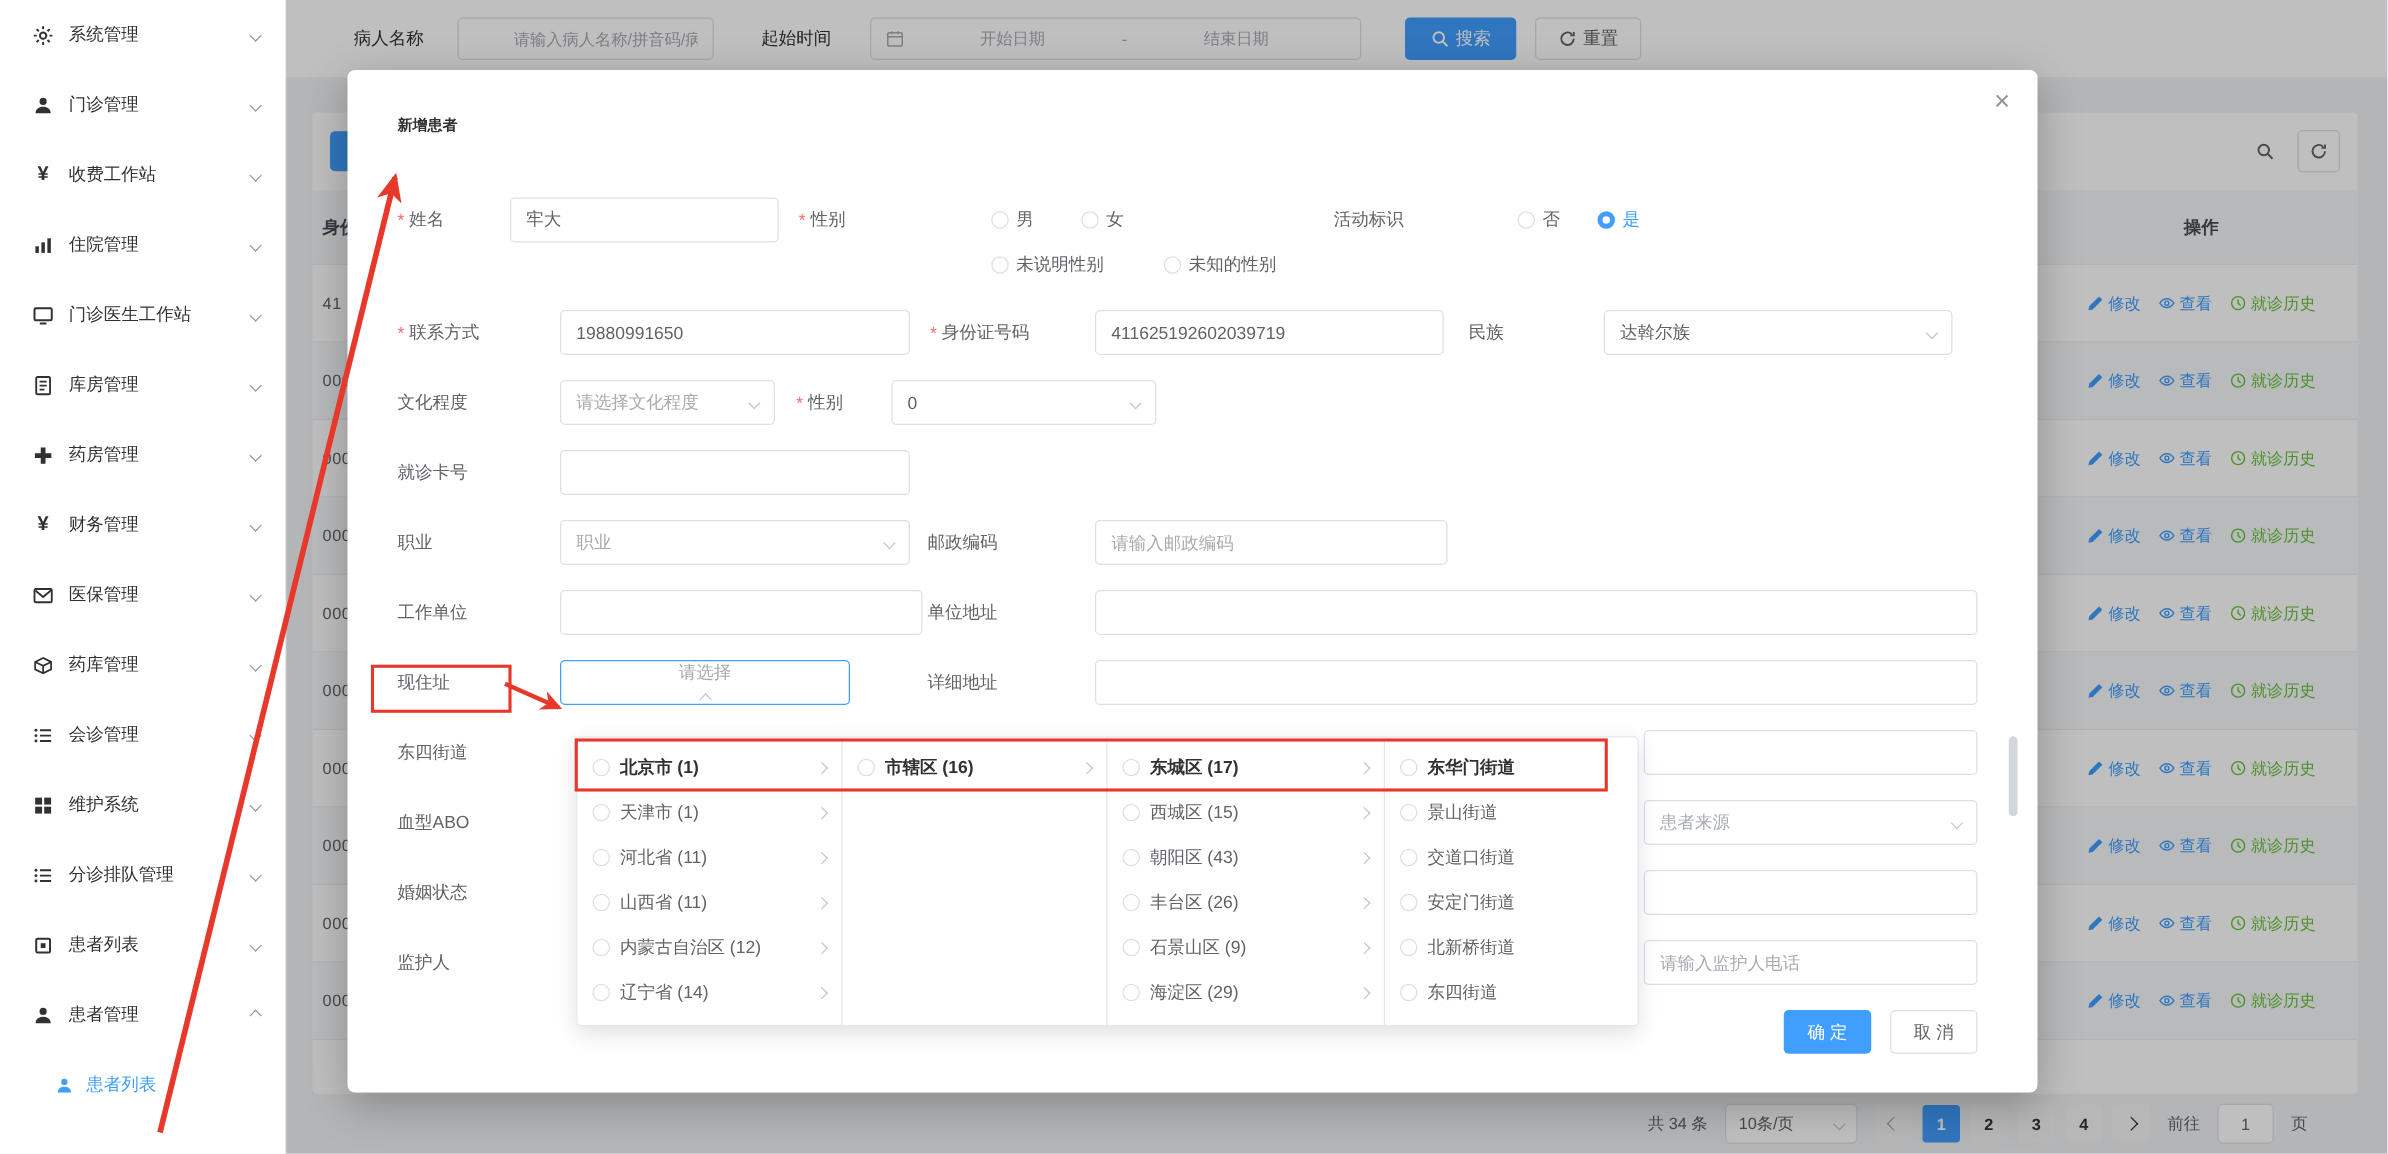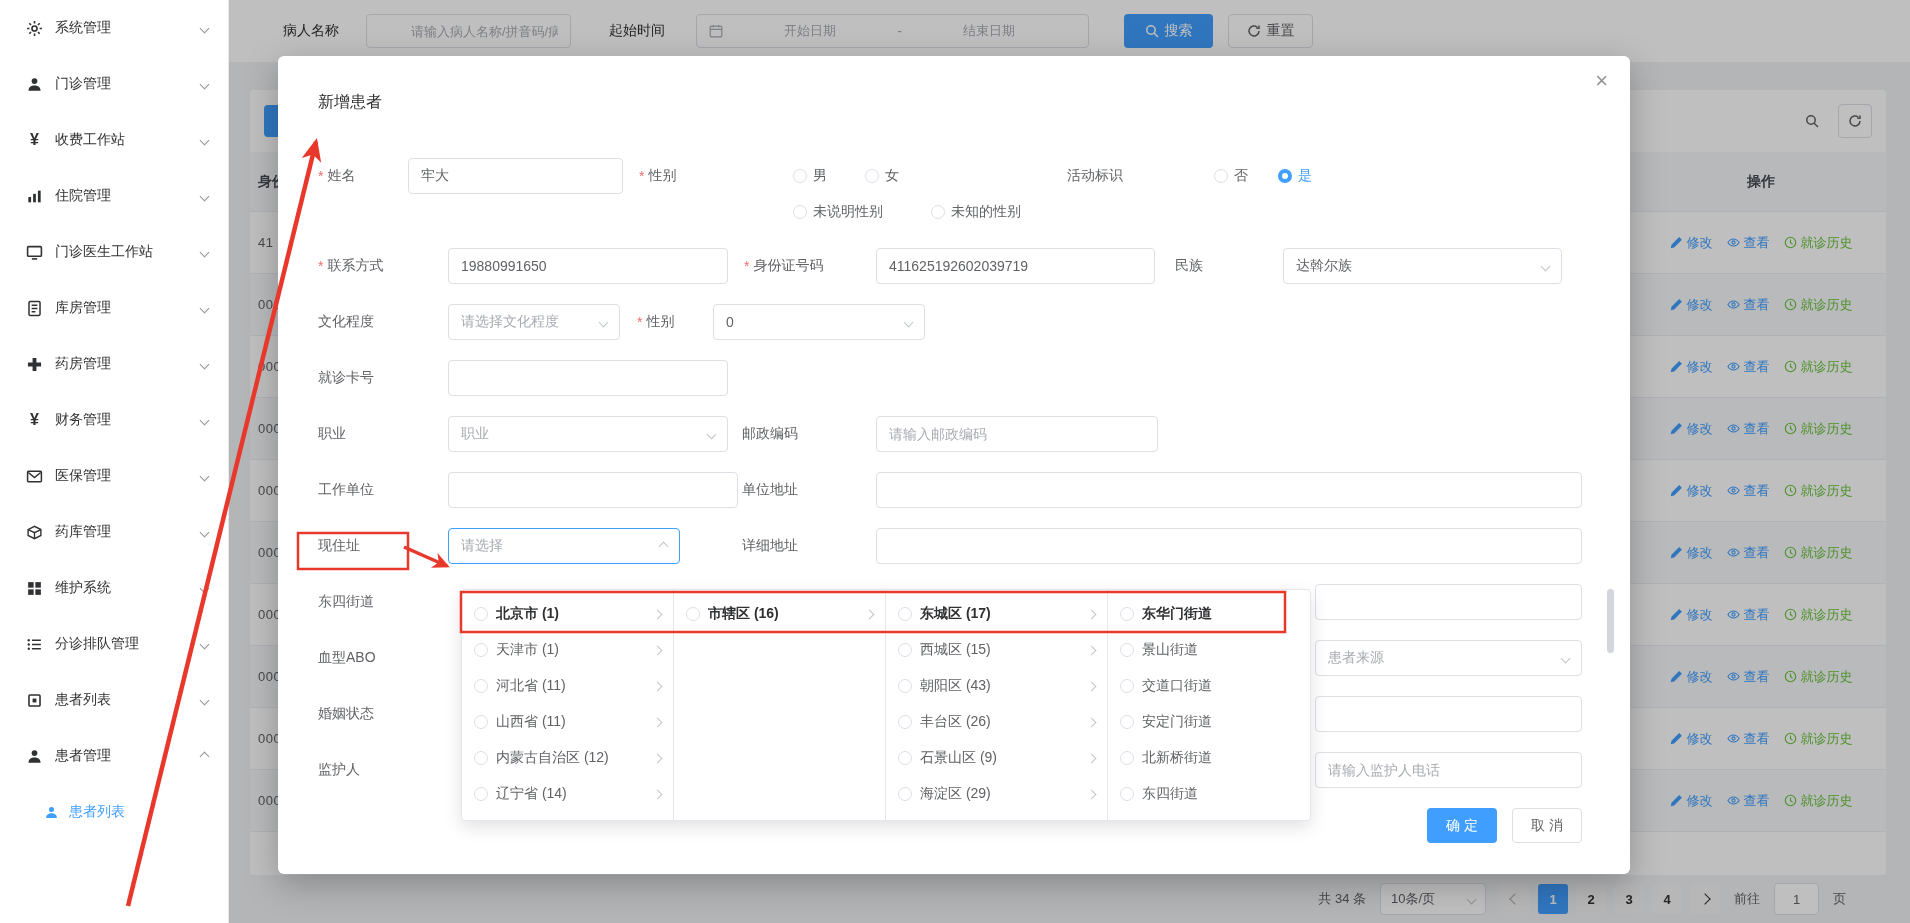--- a/index.html
+++ b/index.html
@@ -55,21 +55,21 @@
   .pg-sq.dim { color:#a8abb2; }
   .chev-d { width:7px; height:7px; border-right:1.4px solid #c0c4cc; border-bottom:1.4px solid #c0c4cc; transform:rotate(45deg); }
   .chev-u { width:7px; height:7px; border-right:1.4px solid #c0c4cc; border-bottom:1.4px solid #c0c4cc; transform:rotate(-135deg); }
   .chev-l { width:8px; height:8px; border-right:1.6px solid #a8abb2; border-bottom:1.6px solid #a8abb2; transform:rotate(135deg); }
   .chev-rr { width:8px; height:8px; border-right:1.6px solid #303133; border-bottom:1.6px solid #303133; transform:rotate(-45deg); }
   .goto-input { width:45px; height:32px; border:1px solid #dcdfe6; border-radius:4px; text-align:center; font-size:13px; color:#606266; outline:none; font-family:inherit; }
 
   
   .overlay { position:absolute; left:229px; top:0; right:0; bottom:0; background:rgba(0,0,0,0.25); z-index:10; }
   .modal { position:absolute; left:278px; top:56px; width:1352px; height:818px; background:#fff; border-radius:6px; box-shadow:0 10px 34px rgba(0,0,0,.25); z-index:20; }
-  .m-title { position:absolute; left:40px; top:36px; font-size:16px; font-weight:400; color:#303133; }
+  .m-title { position:absolute; left:40px; top:36px; font-size:12px; font-weight:700; color:#303133; }
   .m-close { position:absolute; right:22px; top:14px; font-size:22px; color:#909399; cursor:pointer; line-height:1; }
   .m-body { position:absolute; left:0; right:0; top:58px; bottom:0; padding:44px 48px 0 40px; }
   .f-row { display:flex; align-items:center; margin-bottom:20px; height:36px; }
   .f-row.tall { height:72px; align-items:flex-start; margin-bottom:18px; }
   .f-row.tall > * { height:36px; }
   .lbl { color:#606266; flex:none; display:flex; align-items:center; height:36px; }
   .lbl.req::before { content:"*"; color:#f56c6c; margin-right:4px; }
   .m-inp { height:36px; border:1px solid #dcdfe6; border-radius:4px; padding:0 12px; font-size:14px; color:#606266; outline:none; background:#fff; flex:none; font-family:inherit; }
   .m-inp::placeholder { color:#a8abb2; }
   .sel { height:36px; border:1px solid #dcdfe6; border-radius:4px; padding:0 12px; display:flex; align-items:center; justify-content:space-between; gap:8px; background:#fff; flex:none; cursor:pointer; }
@@ -174,20 +174,34 @@
         </svg>
       <span>医保管理</span>
       <span class="schev"></span>
     </div>
     <div class="side-item">
       <svg class="si" viewBox="0 0 16 16" fill="none" stroke="currentColor" stroke-width="1.3">
           <path d="M2 5.2L8 2.2l6 3v5.6l-6 3-6-3z"></path>
           <path d="M2 5.2l6 3 6-3M8 8.2v5.6"></path>
         </svg>
       <span>药库管理</span>
+      <span class="schev"></span>
+    </div>
+    <div class="side-item">
+      <svg class="si" viewBox="0 0 16 16">
+          <g stroke="currentColor" stroke-width="1.5">
+            <path d="M5.6 4h8.4M5.6 8h8.4M5.6 12h8.4"></path>
+          </g>
+          <g fill="currentColor">
+            <circle cx="2.6" cy="4" r="1.1"></circle>
+            <circle cx="2.6" cy="8" r="1.1"></circle>
+            <circle cx="2.6" cy="12" r="1.1"></circle>
+          </g>
+        </svg>
+      <span>会诊管理</span>
       <span class="schev"></span>
     </div>
     <div class="side-item">
       <svg class="si" viewBox="0 0 16 16" fill="currentColor">
           <rect x="2" y="2" width="5.2" height="5.2"></rect>
           <rect x="8.8" y="2" width="5.2" height="5.2"></rect>
           <rect x="2" y="8.8" width="5.2" height="5.2"></rect>
           <rect x="8.8" y="8.8" width="5.2" height="5.2"></rect>
         </svg>
       <span>维护系统</span>
@@ -659,21 +673,21 @@
 
       <div class="f-row">
         <div class="lbl" style="width:130px;">工作单位</div>
         <input class="m-inp" style="width: 290px;">
         <div class="lbl" style="width:134px; margin-left:4px;">单位地址</div>
         <input class="m-inp" style="width: 706px;">
       </div>
 
       <div class="f-row">
         <div class="lbl" style="width:130px;">现住址</div>
-        <div class="sel focused" style="width:232px;">
+        <div class="sel focused" style="width:232px;flex-direction:column;">
           <span class="ph">请选择</span>
           <span class="chev-u"></span>
         </div>
         <div class="lbl" style="width:134px; margin-left:62px;">详细地址</div>
         <input class="m-inp" style="width: 706px;">
       </div>
 
       <div class="f-row">
         <div class="lbl" style="width:130px;">东四街道</div>
         <div style="flex:1;"></div>

